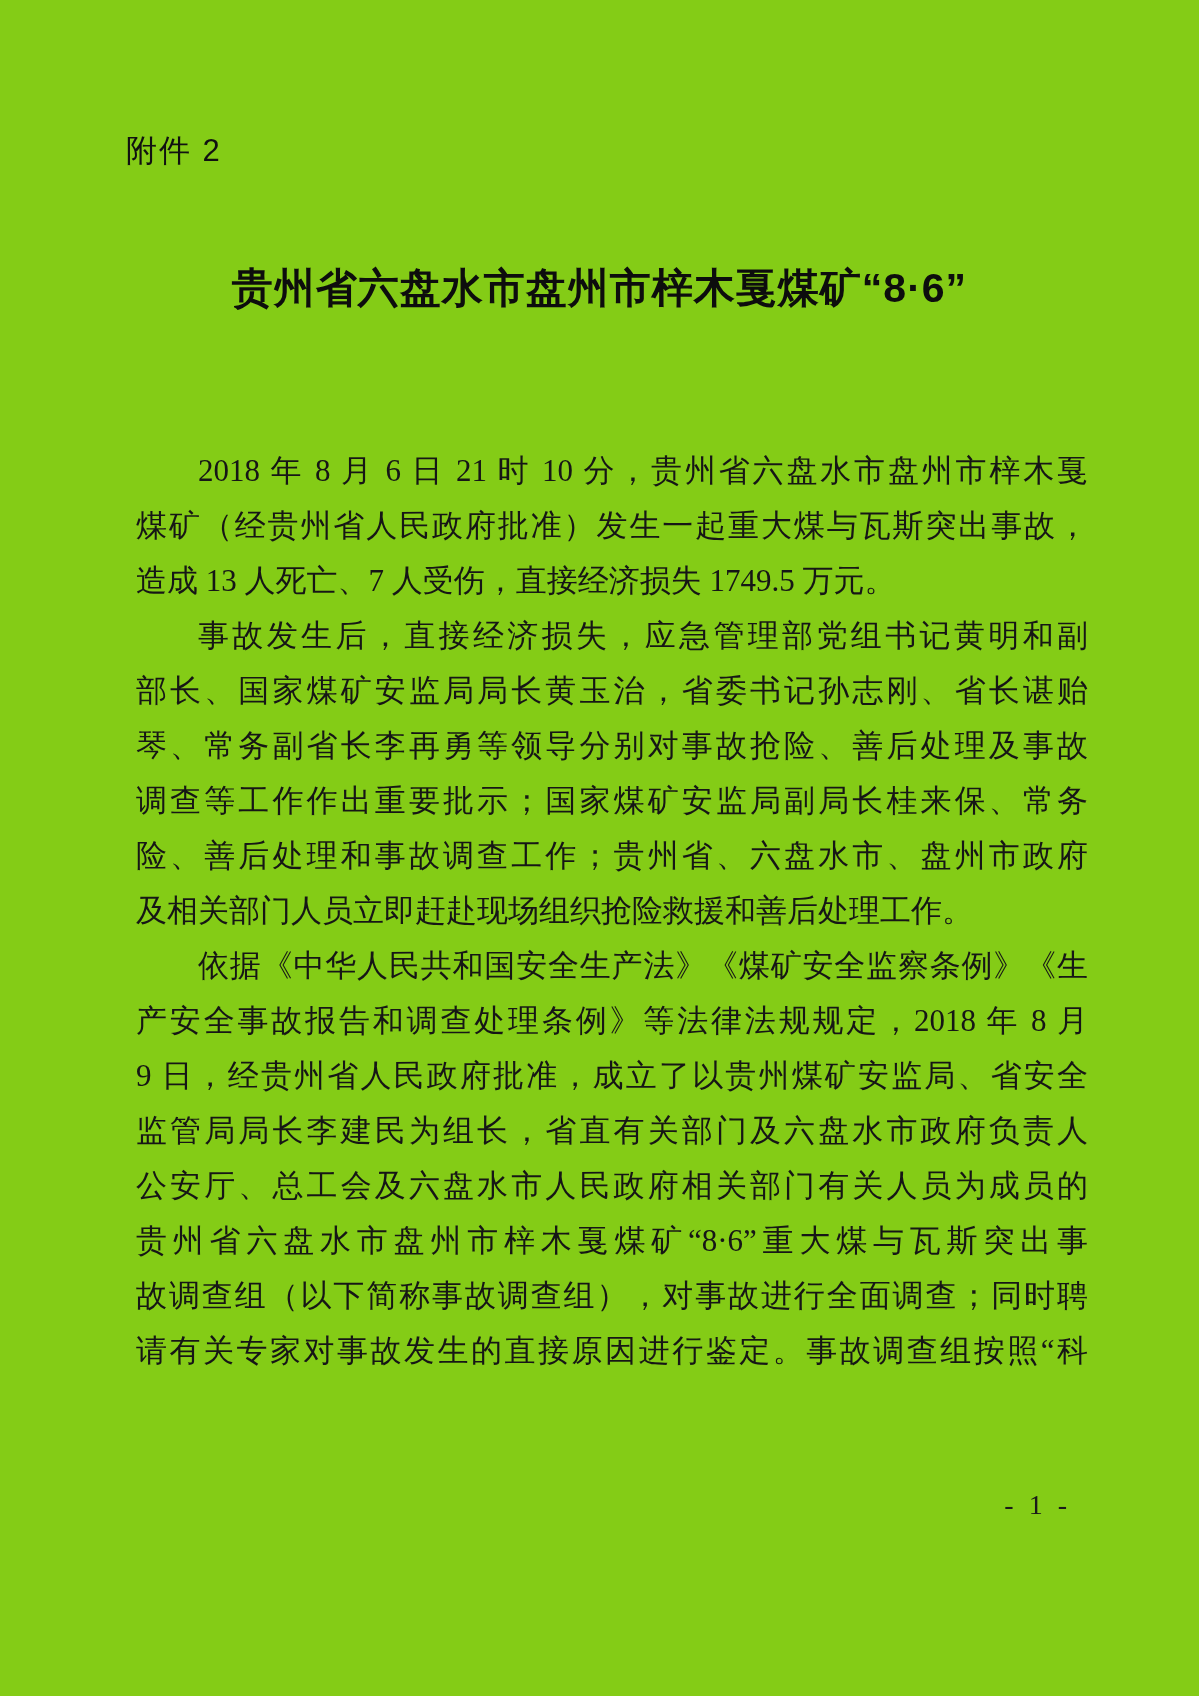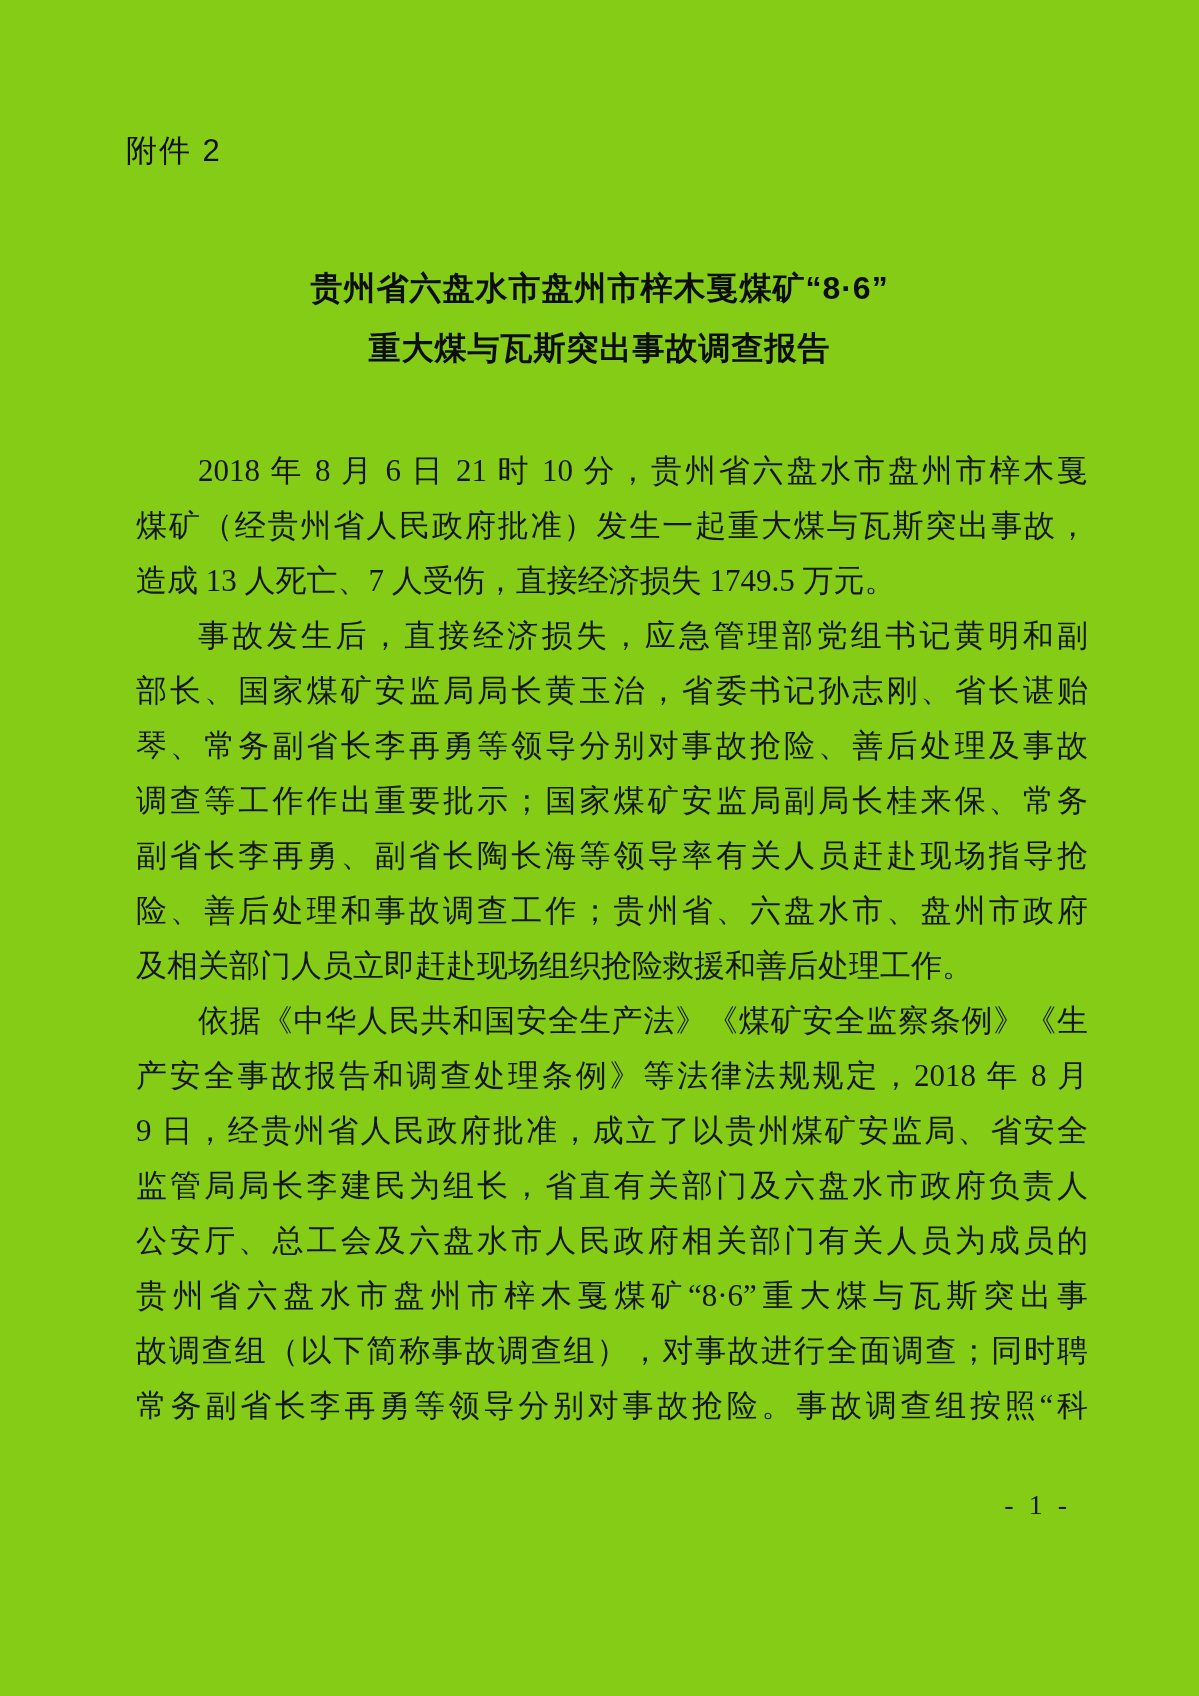--- a/index.html
+++ b/index.html
@@ -27,21 +27,21 @@
   }
   .title {
     position: absolute;
     left: 0;
     top: 258px;
     width: 100%;
     margin: 0;
     text-align: center;
     font-family: "Liberation Sans", "DejaVu Sans", sans-serif;
     font-weight: bold;
-    font-size: 32px;
+    font-size: 41px;
     line-height: 60px;
     letter-spacing: 1px;
     color: #0d0d0d;
   }
   .title .title-line {
     display: block;
   }
   .doc-body {
     position: absolute;
     left: 136px;
@@ -81,44 +81,42 @@
   }
 </style>
 </head>
 <body>
 
 <div class="page">
   <div class="attachment">附件 2</div>
 
   <h1 class="title">
     <span class="title-line">贵州省六盘水市盘州市梓木戛煤矿“8·6”</span>
-    <span class="title-line">重大煤与瓦斯突出事故调查报告</span>
   </h1>
 
   <div class="doc-body">
       <div class="paragraph">
         <div class="line first">2018 年 8 月 6 日 21 时 10 分，贵州省六盘水市盘州市梓木戛</div>
         <div class="line">煤矿（经贵州省人民政府批准）发生一起重大煤与瓦斯突出事故，</div>
         <div class="line endline">造成 13 人死亡、7 人受伤，直接经济损失 1749.5 万元。</div>
       </div>
       <div class="paragraph">
         <div class="line first">事故发生后，直接经济损失，应急管理部党组书记黄明和副</div>
         <div class="line">部长、国家煤矿安监局局长黄玉治，省委书记孙志刚、省长谌贻</div>
         <div class="line">琴、常务副省长李再勇等领导分别对事故抢险、善后处理及事故</div>
         <div class="line">调查等工作作出重要批示；国家煤矿安监局副局长桂来保、常务</div>
-        <div class="line">副省长李再勇、副省长陶长海等领导率有关人员赶赴现场指导抢</div>
         <div class="line">险、善后处理和事故调查工作；贵州省、六盘水市、盘州市政府</div>
         <div class="line endline">及相关部门人员立即赶赴现场组织抢险救援和善后处理工作。</div>
       </div>
       <div class="paragraph">
         <div class="line first">依据《中华人民共和国安全生产法》《煤矿安全监察条例》《生</div>
         <div class="line">产安全事故报告和调查处理条例》等法律法规规定，2018 年 8 月</div>
         <div class="line">9 日，经贵州省人民政府批准，成立了以贵州煤矿安监局、省安全</div>
         <div class="line">监管局局长李建民为组长，省直有关部门及六盘水市政府负责人</div>
         <div class="line">公安厅、总工会及六盘水市人民政府相关部门有关人员为成员的</div>
         <div class="line">贵州省六盘水市盘州市梓木戛煤矿“8·6”重大煤与瓦斯突出事</div>
         <div class="line">故调查组（以下简称事故调查组），对事故进行全面调查；同时聘</div>
-        <div class="line">常务副省长李再勇等领导分别对事故抢险。事故调查组按照“科</div>
+        <div class="line">请有关专家对事故发生的直接原因进行鉴定。事故调查组按照“科</div>
       </div>
     </div>
 
   <div class="footer">- 1 -</div>
 </div>
 
 </body></html>

